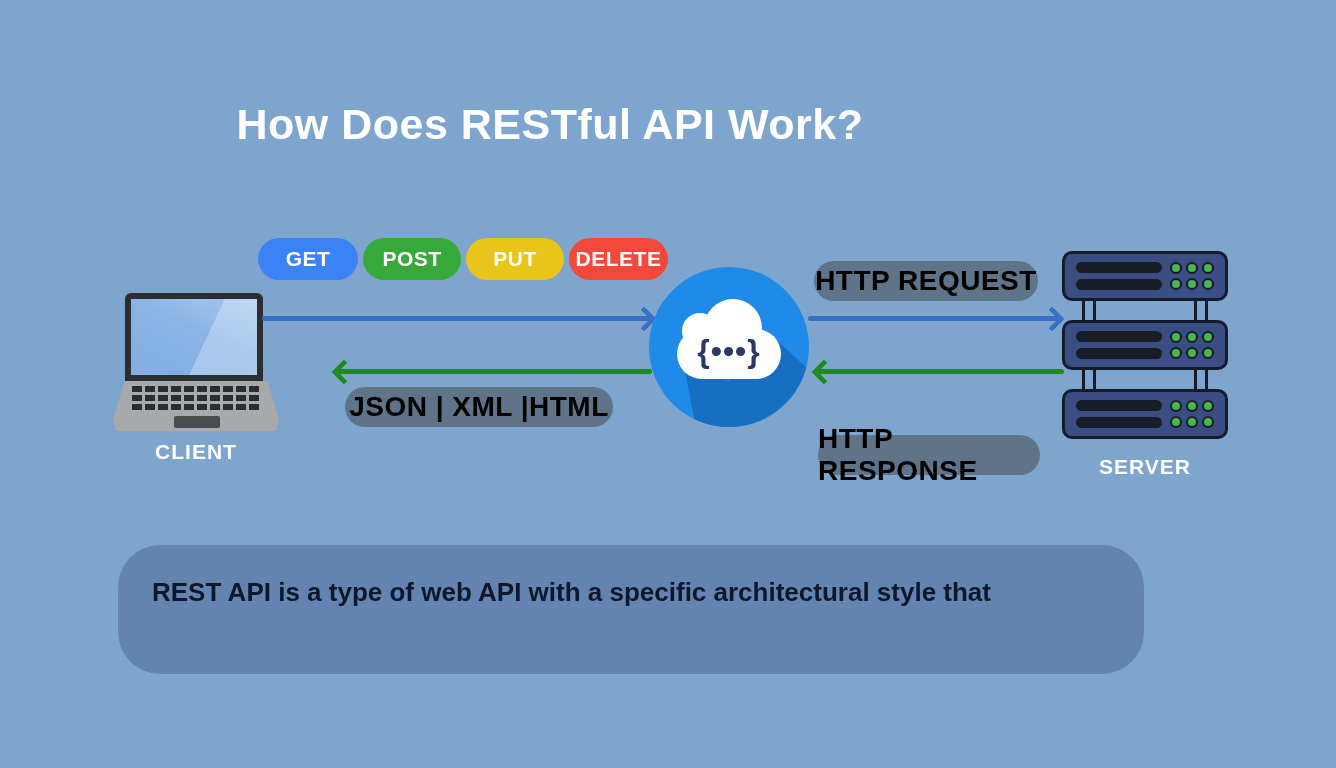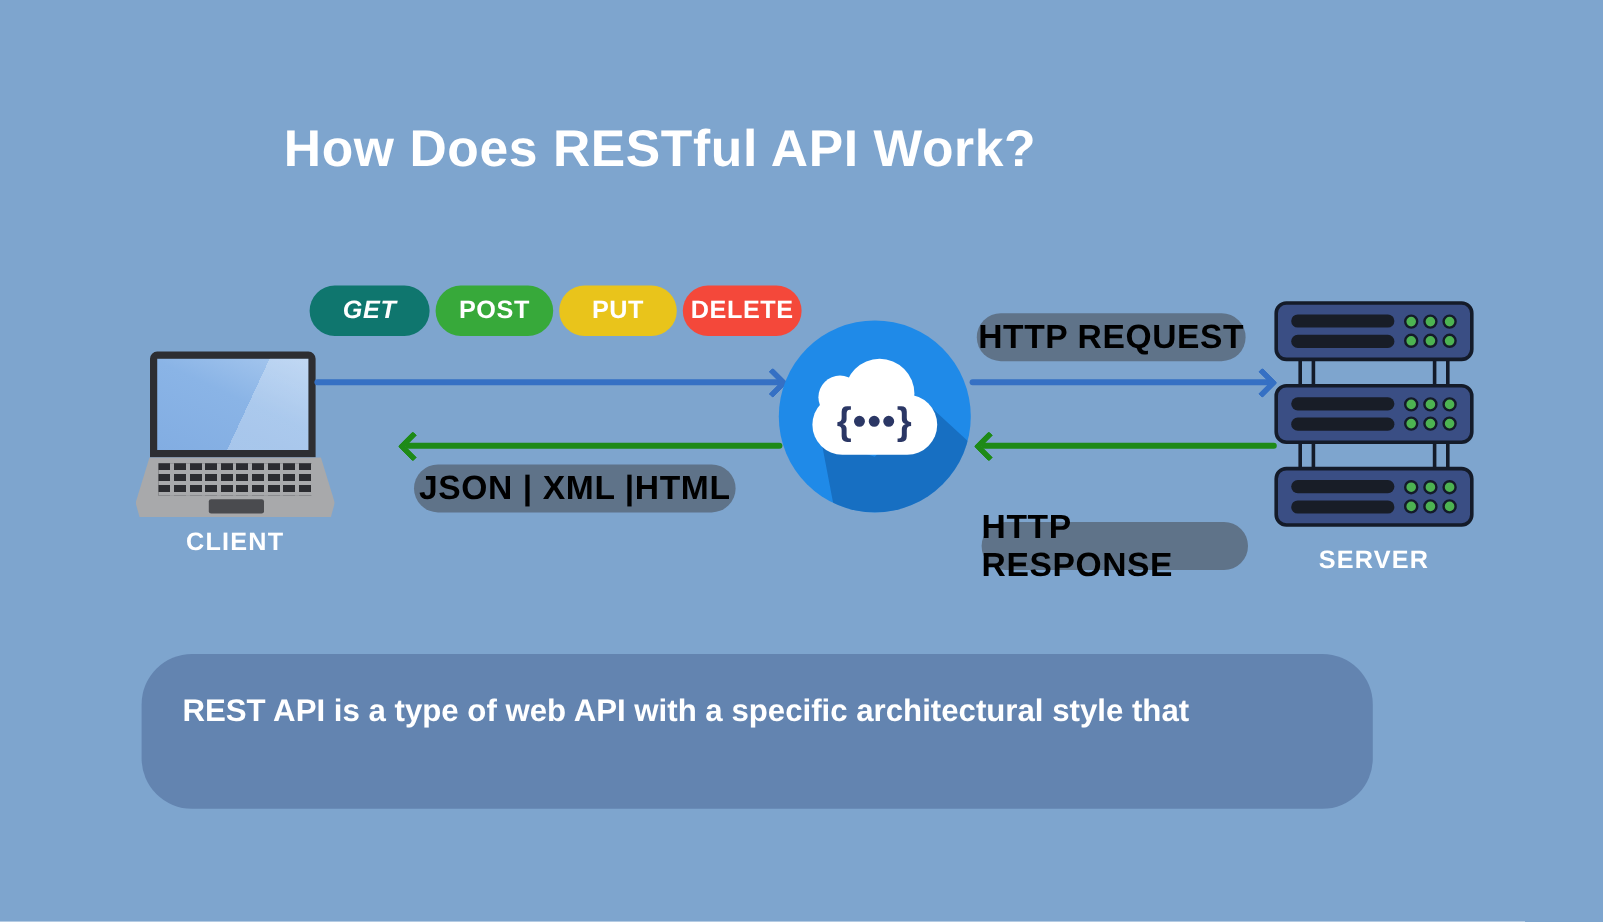--- a/index.html
+++ b/index.html
@@ -14,21 +14,21 @@
     text-align:center; color:#fff; font-size:43px; font-weight:bold;
     letter-spacing:.5px;
   }
 
   
   .methods { position:absolute; left:258px; top:238px; display:flex; gap:5px; }
   .badge {
     height:42px; border-radius:21px; color:#fff; font-size:21px; font-weight:bold;
     display:flex; align-items:center; justify-content:center; letter-spacing:.5px;
   }
-  .badge-get    { width:100px; background:#0f766e;font-style:italic; }
+  .badge-get    { width:100px; background:#3b82f6; }
   .badge-post   { width:98px;  background:#37a93a; }
   .badge-put    { width:98px;  background:#e9c41b;text-align:right; }
   .badge-delete { width:99px;  background:#f4483a; }
 
   
   .arrow { position:absolute; height:5px; border-radius:3px; z-index:1; }
   .arrow-blue  { background:#3570c4; }
   .arrow-green { background:#1e8a17; }
   .arrow-right::after {
     content:""; position:absolute; right:-3px; top:50%; width:13px; height:13px;
@@ -143,21 +143,21 @@
     border-left:3px solid #141b29; border-right:3px solid #141b29;
   }
   .conn-g1l { left:20px;  top:46px; }
   .conn-g1r { right:20px; top:46px; }
   .conn-g2l { left:20px;  top:115px; }
   .conn-g2r { right:20px; top:115px; }
 
   
   .info-box {
     position:absolute; left:118px; top:545px; width:1026px; height:129px;
-    border-radius:42px; background:#6384b0; color:#ffffff;
+    border-radius:42px; background:#6384b0; color:#0f172a;
     padding:27px 34px; font-size:26px; font-weight:bold; line-height:40px;
   }
 </style>
 </head>
 <body>
 
 <div class="stage">
 
   <div class="title">How Does RESTful API Work?</div>
 

